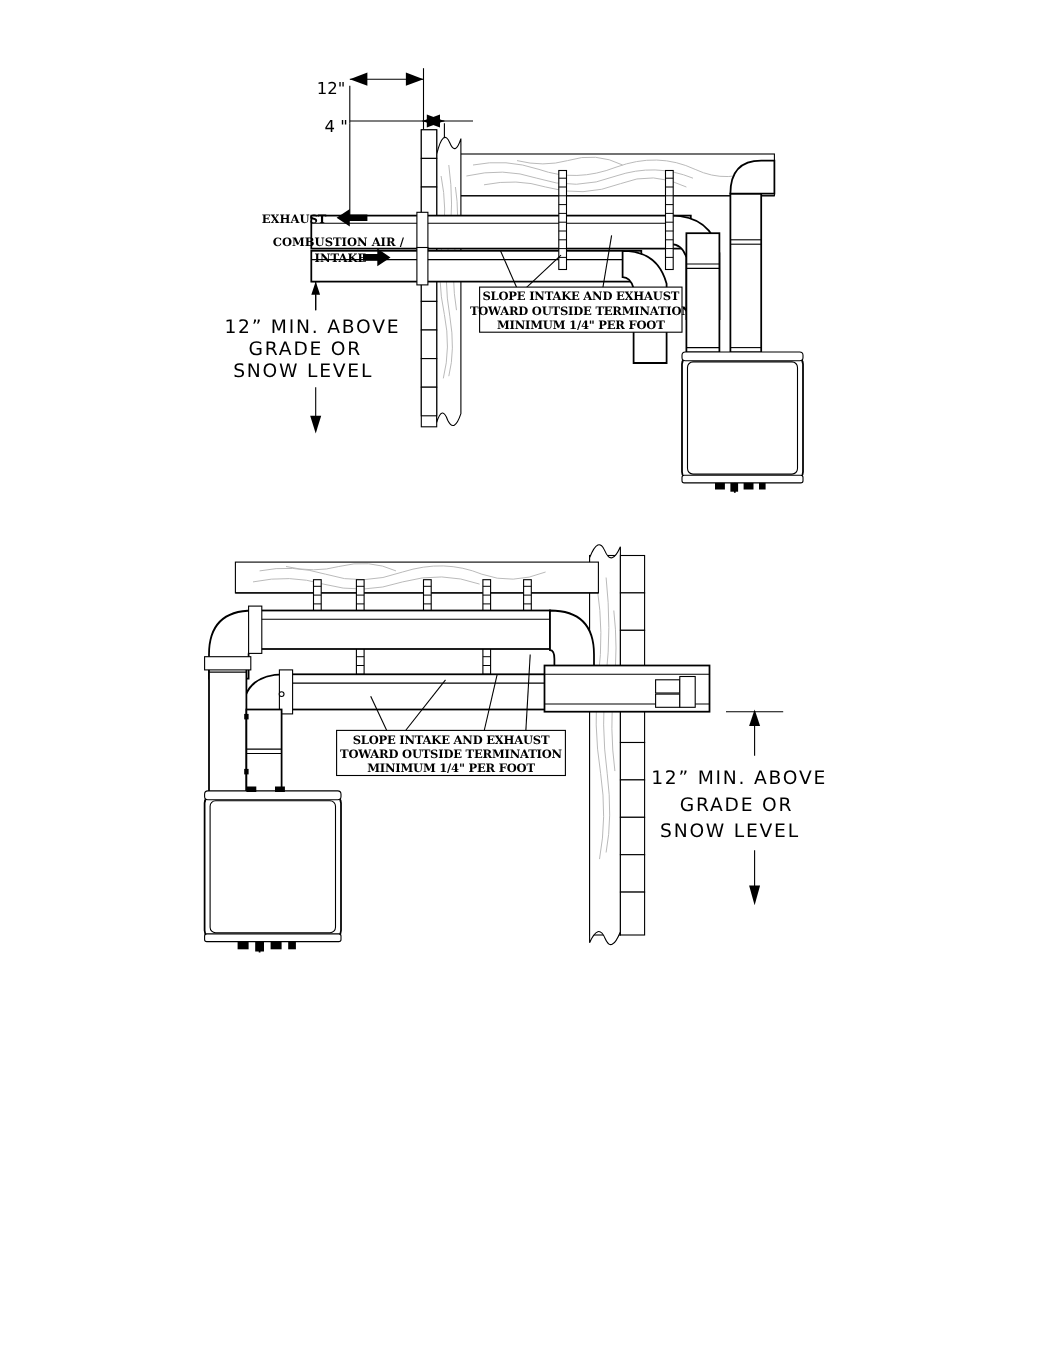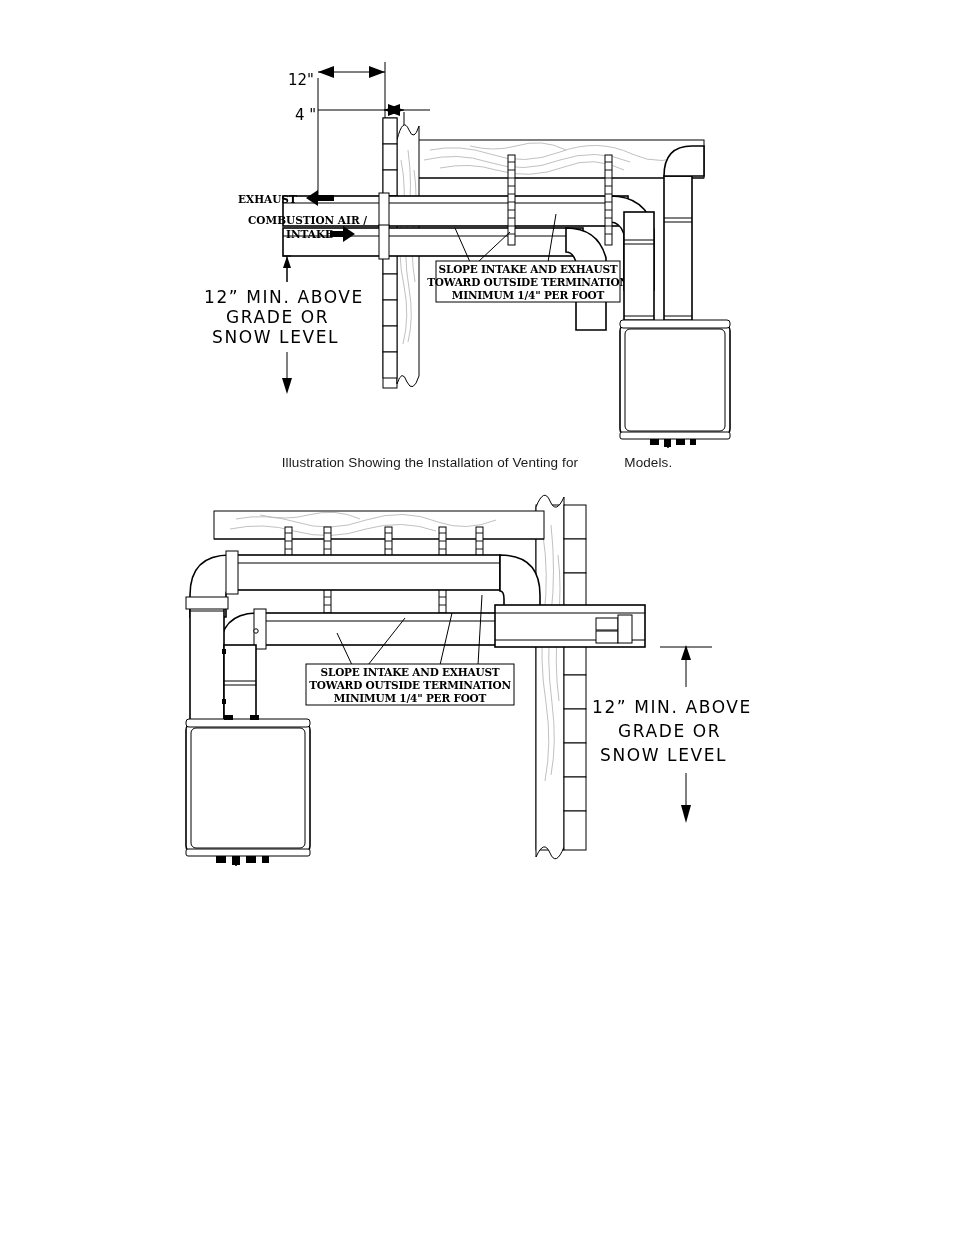--- a/index.html
+++ b/index.html
@@ -223,21 +223,20 @@
             <rect class="blk" x="650" y="439" width="9" height="6"></rect>
             <rect class="blk" x="664" y="439" width="7" height="8"></rect>
             <rect class="blk" x="676" y="439" width="9" height="6"></rect>
             <rect class="blk" x="690" y="439" width="6" height="6"></rect>
             <line class="ln med" x1="668" y1="439" x2="668" y2="448"></line>
           </g>
         </g>
 
       </svg>
     </div>
-    <div class="caption" id="caption-venting">Illustration Showing the Installation of Venting for            Models.</div>
   </div>
 
   <div class="figure" id="figure-concentric">
     <div class="svg-wrap">
       <svg viewBox="0 0 954 420" width="954" height="420" shape-rendering="geometricPrecision">
 
         <g>
           <rect class="ln thin fillw" x="536" y="20" width="28" height="345"></rect>
           <path class="ln thin fillw" d="M536 22 q8 -20 14 -6 q6 14 14 -4 l0 350 q-8 20 -14 6 q-6 -14 -14 4 z"></path>
           <path class="wood" d="M543 50 q6 40 1 80 q-5 44 2 88 q6 40 -1 78"></path>

